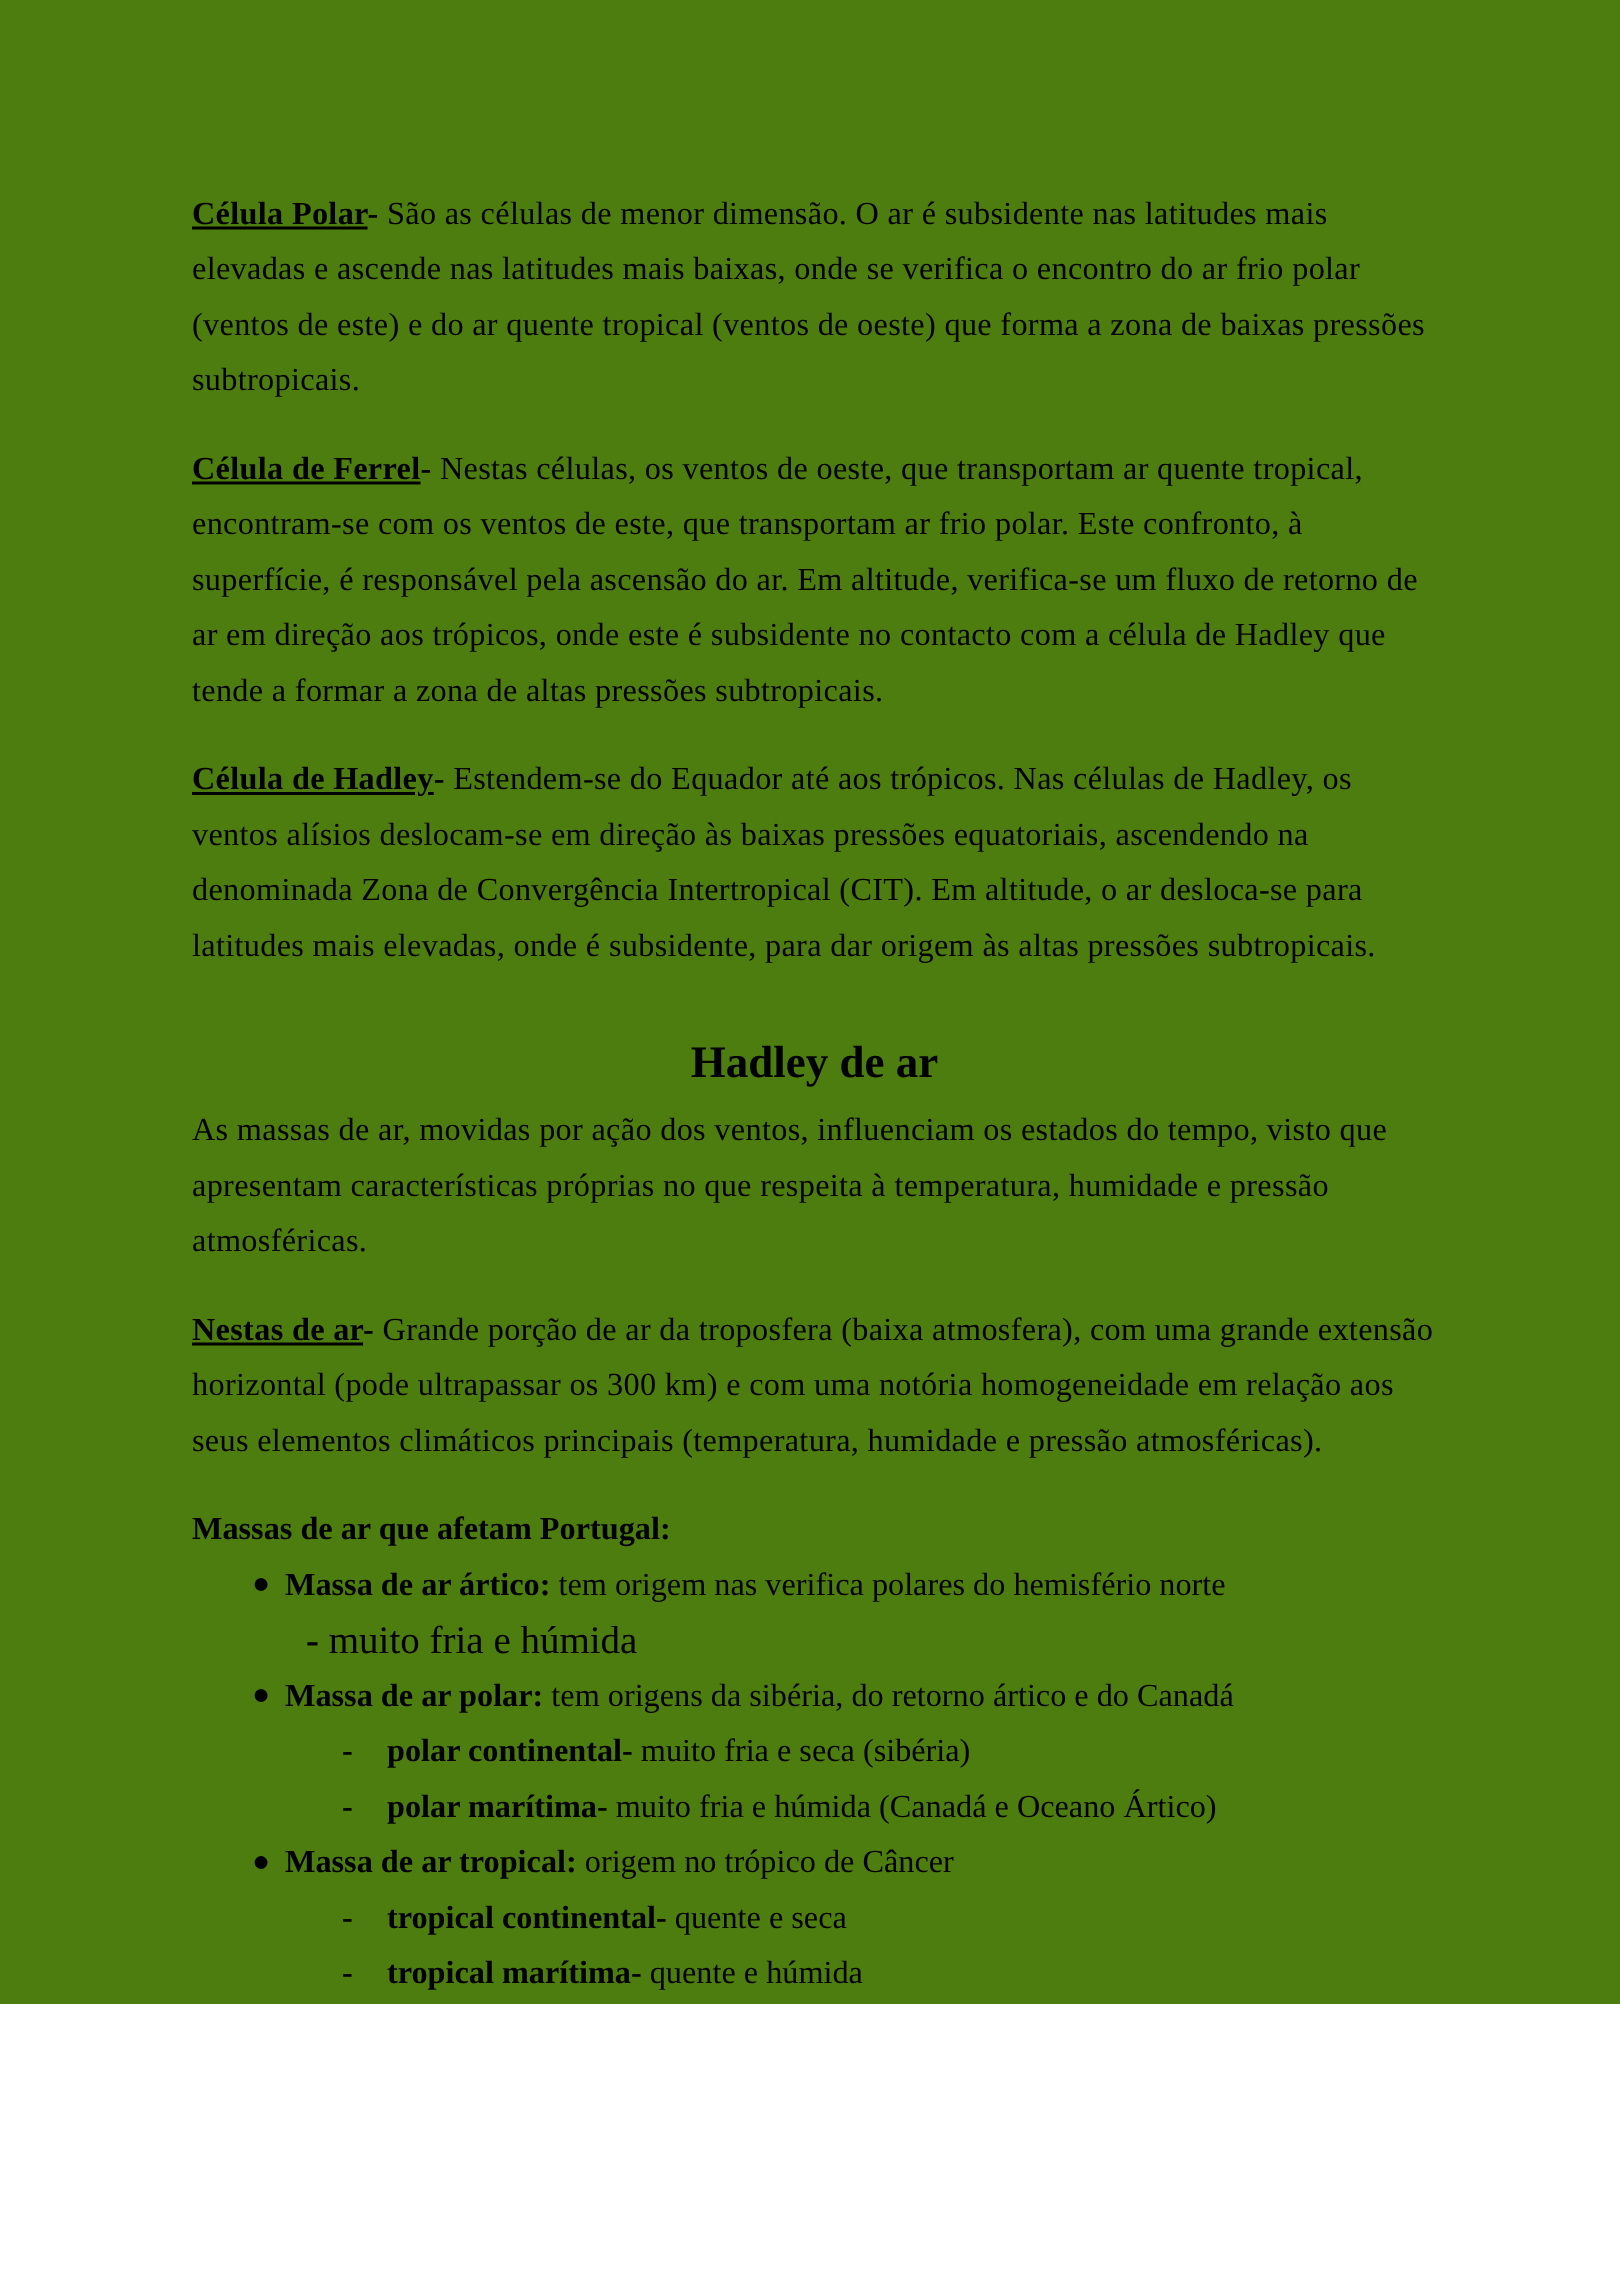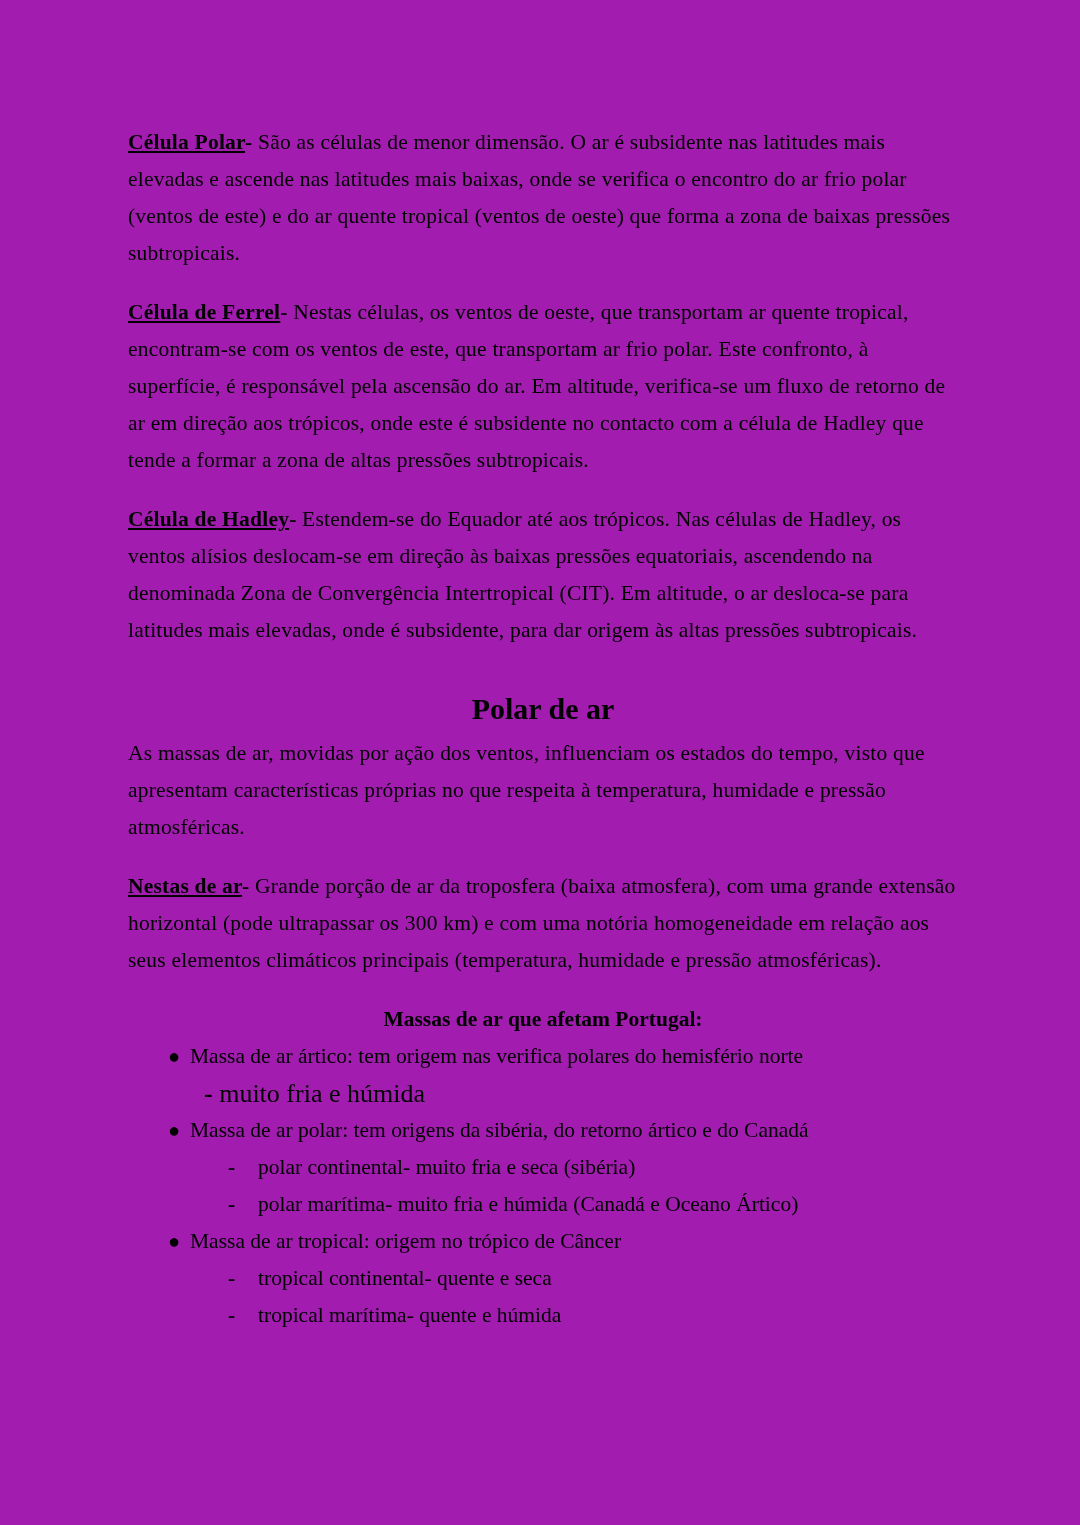--- a/index.html
+++ b/index.html
@@ -8,22 +8,22 @@
     padding: 0;
     background: #ffffff;
   }
   body {
     font-family: "Liberation Serif", "DejaVu Serif", serif;
     color: #000000;
   }
   .page {
     position: relative;
     width: 1080px;
-    height: 1525px;
-    background: #a21caf;
+    height: 1336px;
+    background: #4d7c0f;
     overflow: hidden;
     box-sizing: border-box;
   }
   .content {
     position: absolute;
     left: 128px;
     top: 124px;
     width: 830px;
   }
 
@@ -58,21 +58,20 @@
 
   
   .para.tight-top { margin-top: 0; font-family: Liberation Serif, serif; }
 
   
   .list-label {
     font-size: 21.5px;
     line-height: 37px;
     font-weight: bold;
     margin: 0 0 0 0;
-    text-align: center;
   }
 
   
   ul.bullets {
     list-style: none;
     margin: 0;
     padding: 0;
   }
   ul.bullets > li.bullet-item {
     position: relative;
@@ -81,21 +80,21 @@
     line-height: 37px;
     margin: 0;
   }
   ul.bullets > li.bullet-item > .bullet-marker {
     position: absolute;
     left: 40px;
     top: 0;
     font-size: 20px;
     line-height: 37px;
   }
-  .item-strong { font-weight: normal; }
+  .item-strong { font-weight: bold; }
 
   
   .cont-line {
     font-size: 26px;
     line-height: 37px;
     padding-left: 14px;
   }
   .cont-dash { font-weight: bold; }
 
   
@@ -130,21 +129,21 @@
     </p>
 
     <p class="para">
       <span class="term">Célula de Ferrel</span><span class="dash">-</span><span> Nestas células, os ventos de oeste, que transportam ar quente tropical, encontram-se com os ventos de este, que transportam ar frio polar. Este confronto, à superfície, é responsável pela ascensão do ar. Em altitude, verifica-se um fluxo de retorno de ar em direção aos trópicos, onde este é subsidente no contacto com a célula de Hadley que tende a formar a zona de altas pressões subtropicais.</span>
     </p>
 
     <p class="para">
       <span class="term">Célula de Hadley</span><span class="dash">-</span><span> Estendem-se do Equador até aos trópicos. Nas células de Hadley, os ventos alísios deslocam-se em direção às baixas pressões equatoriais, ascendendo na denominada Zona de Convergência Intertropical (CIT). Em altitude, o ar desloca-se para latitudes mais elevadas, onde é subsidente, para dar origem às altas pressões subtropicais.</span>
     </p>
 
-    <h2 class="section-heading">Polar de ar</h2>
+    <h2 class="section-heading">Hadley de ar</h2>
 
     <p class="para tight-top">As massas de ar, movidas por ação dos ventos, influenciam os estados do tempo, visto que apresentam características próprias no que respeita à temperatura, humidade e pressão atmosféricas.</p>
 
     <p class="para">
       <span class="term">Nestas de ar</span><span class="dash">-</span><span>  Grande porção de ar da troposfera (baixa atmosfera), com uma grande extensão horizontal (pode ultrapassar os 300 km) e com uma notória homogeneidade em relação aos seus elementos climáticos principais (temperatura, humidade e pressão atmosféricas).</span>
     </p>
 
     <div class="list-label">Massas de ar que afetam Portugal:</div>
 
     <ul class="bullets">

